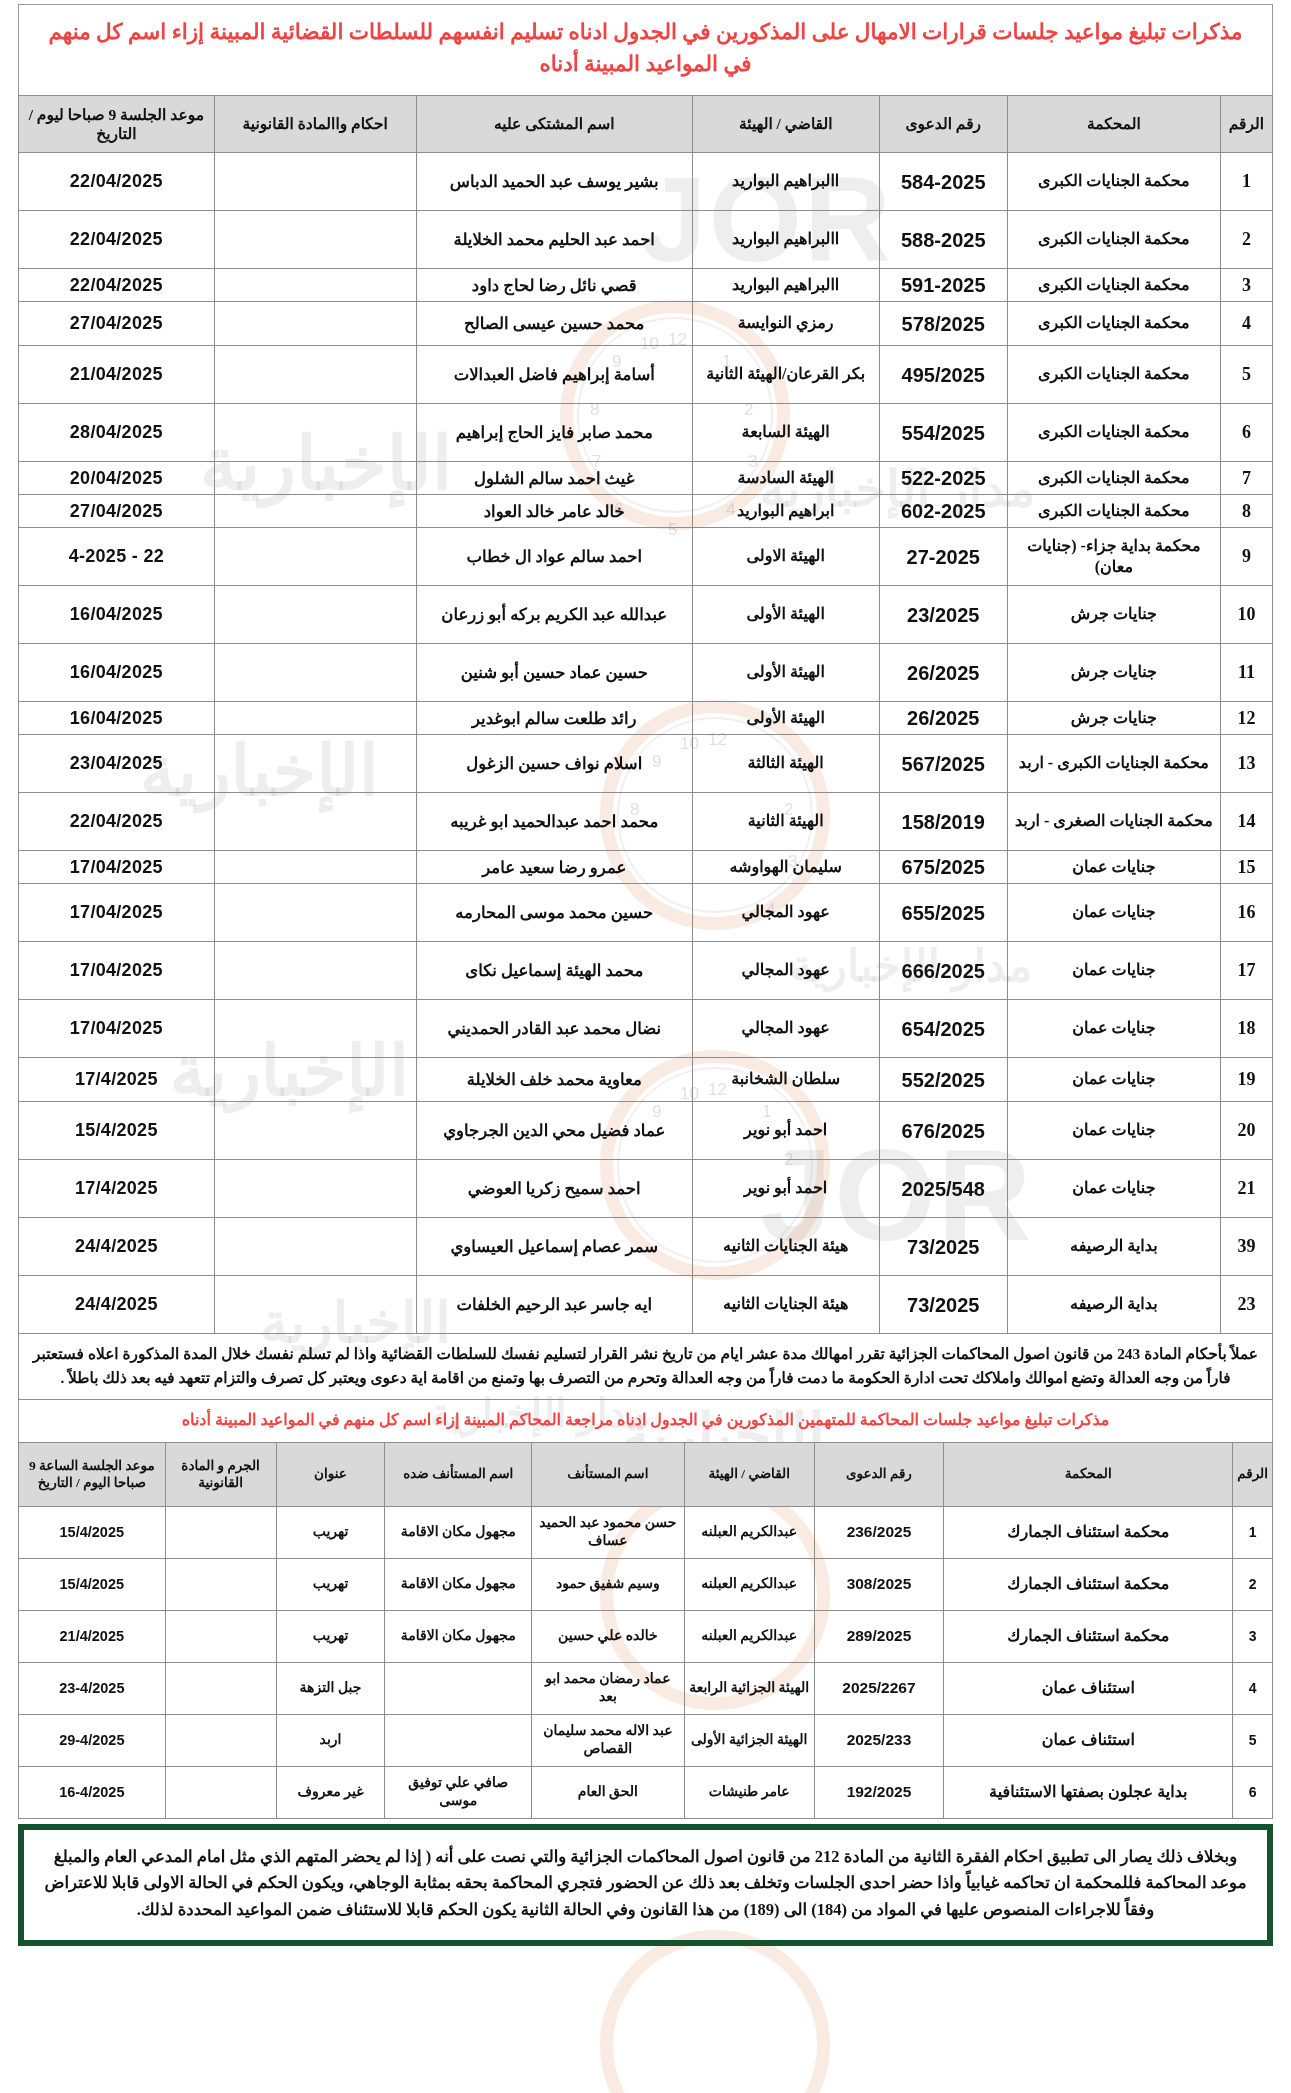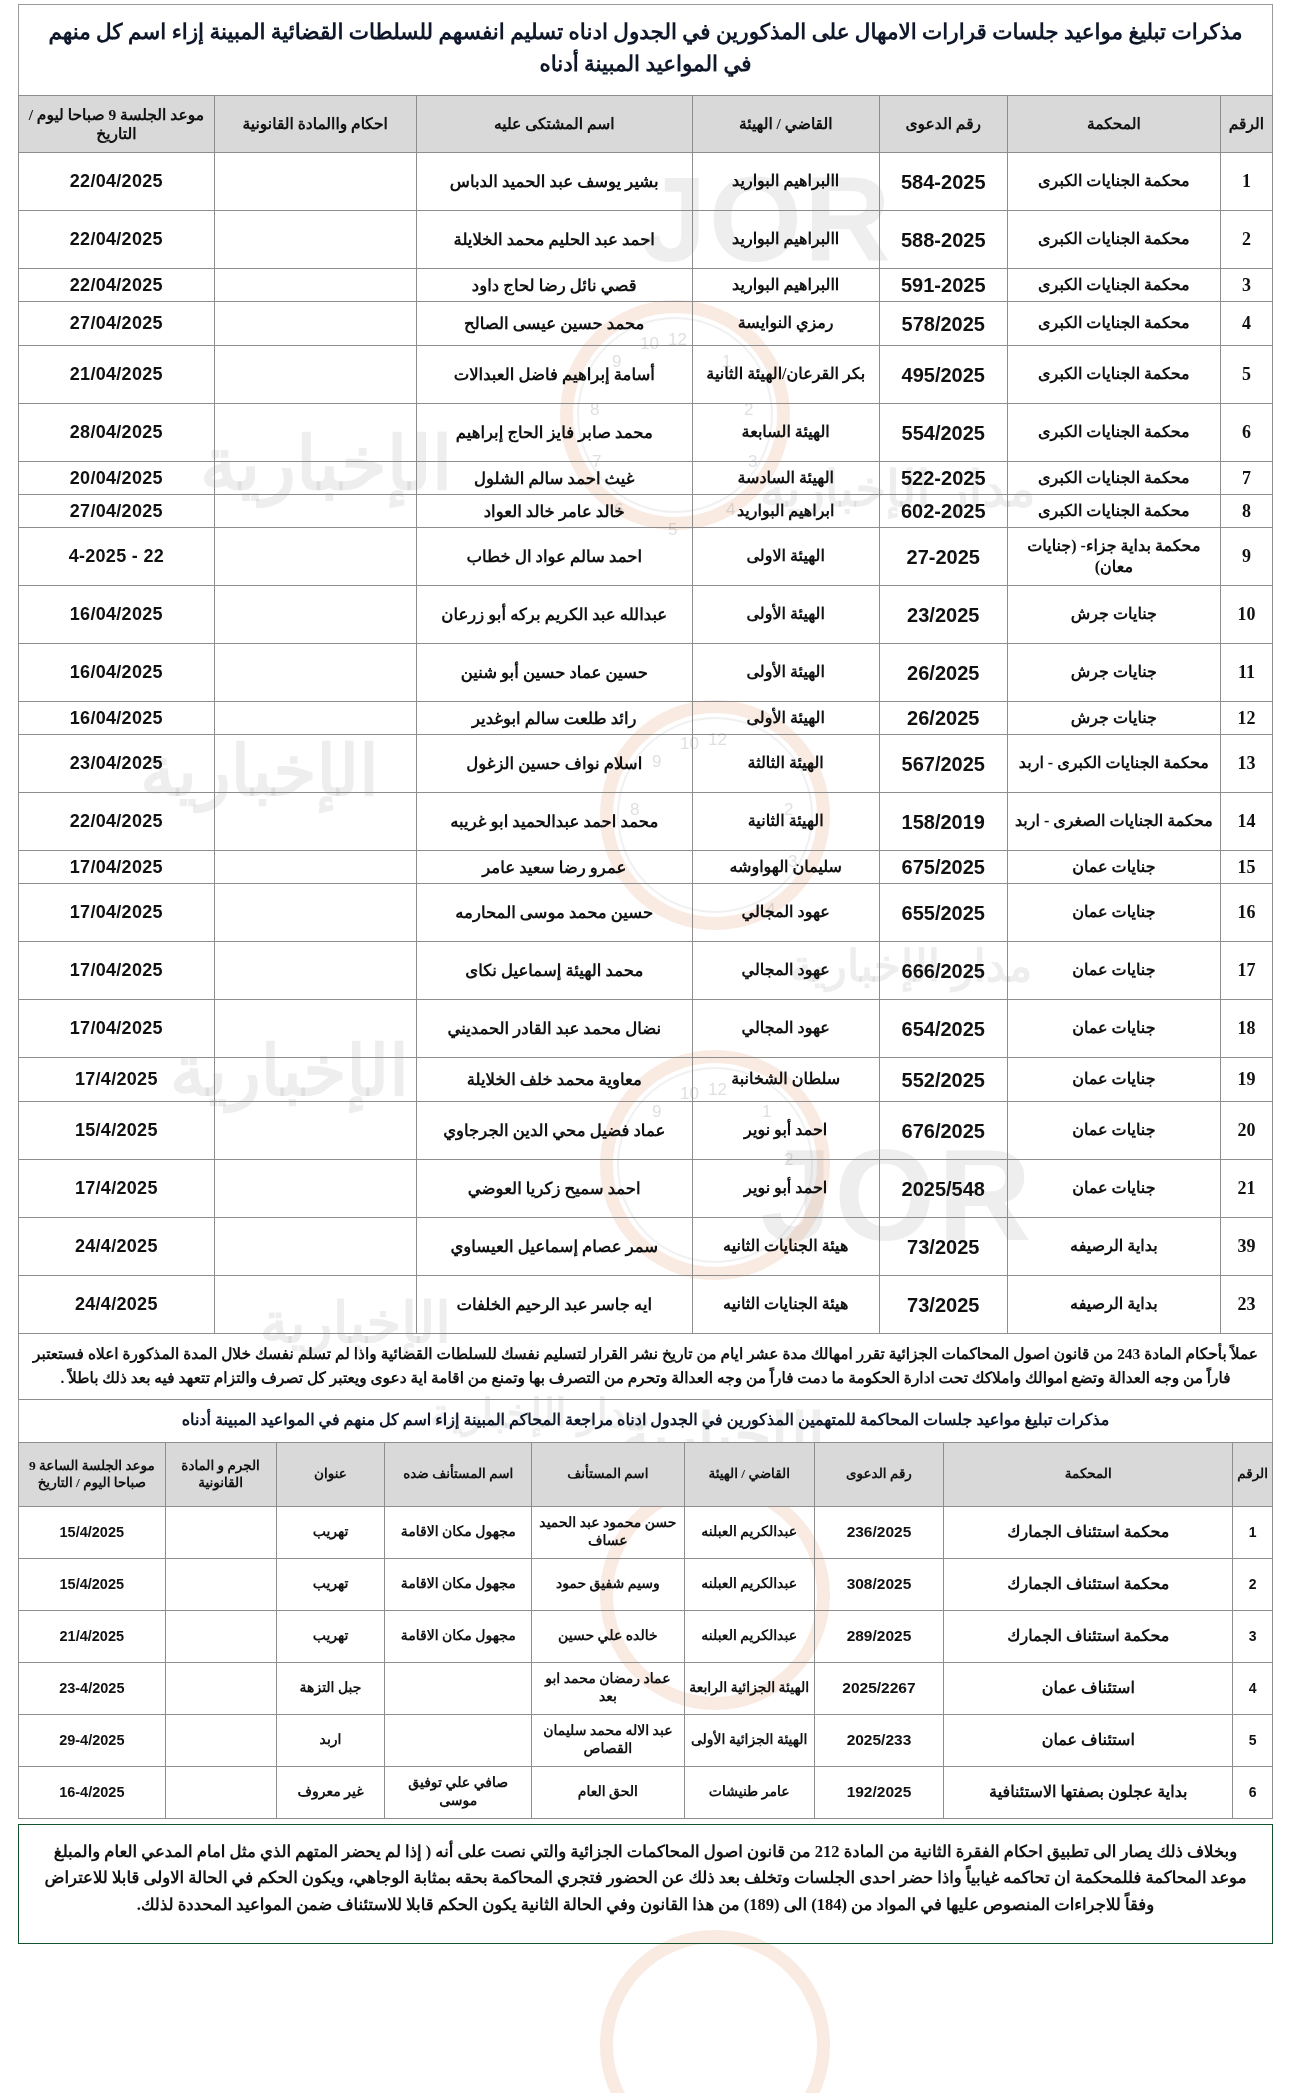--- a/index.html
+++ b/index.html
@@ -57,21 +57,21 @@
   }
 
   
   .banner {
     position: relative;
     z-index: 2;
     border: 1px solid #9a9a9a;
     border-bottom: none;
     text-align: center;
     font-weight: bold;
-    color: #0f172a;
+    color: #ef4444;
     background: transparent;
   }
   .banner-top {
     font-size: 21.5px;
     line-height: 1.48;
     padding: 12px 26px 14px 26px;
   }
   .banner-mid {
     font-size: 16px;
     line-height: 1.4;
@@ -152,23 +152,23 @@
     border-top: none;
     text-align: justify;
     text-align-last: center;
     font-weight: bold;
     padding: 8px 14px 10px 14px;
     font-size: 15.4px;
     line-height: 1.52;
     color: #121212;
   }
   .notice-final {
-    border: 1px solid #14532d;
+    border: 6px solid #14532d;
     margin-top: 5px;
-    padding: 14px 18px 24px 18px;
+    padding: 14px 18px 16px 18px;
     font-size: 16.5px;
     line-height: 1.62;
     text-align: center;
   }
 </style>
 </head>
 <body>
 
 <div class="page">
 

